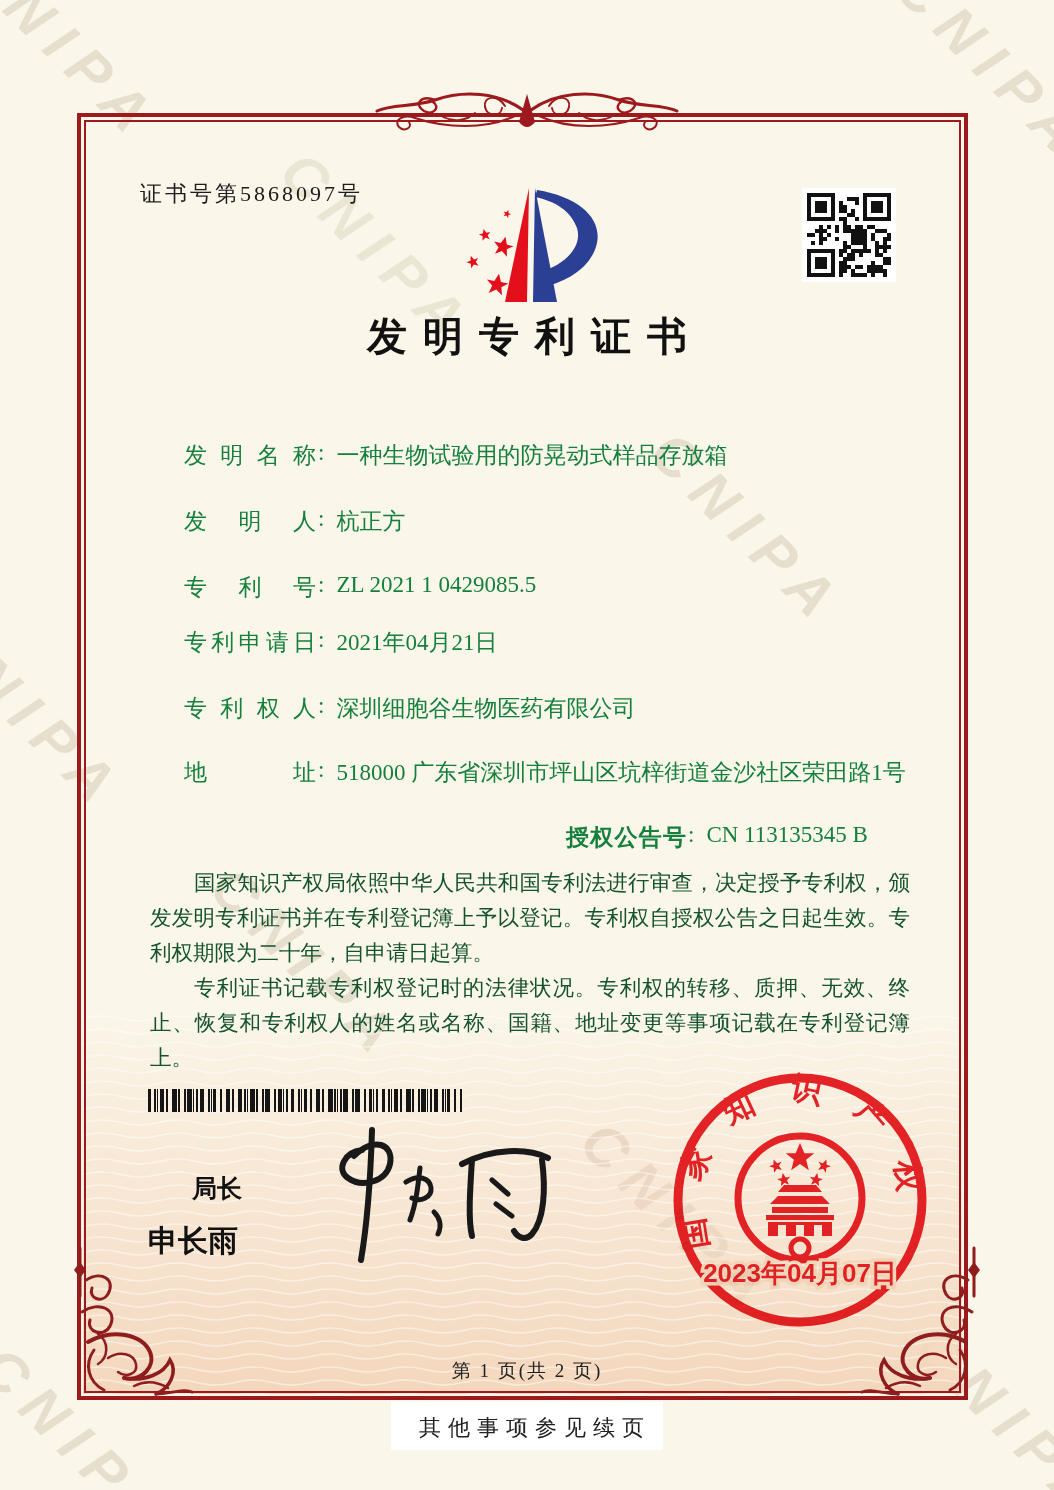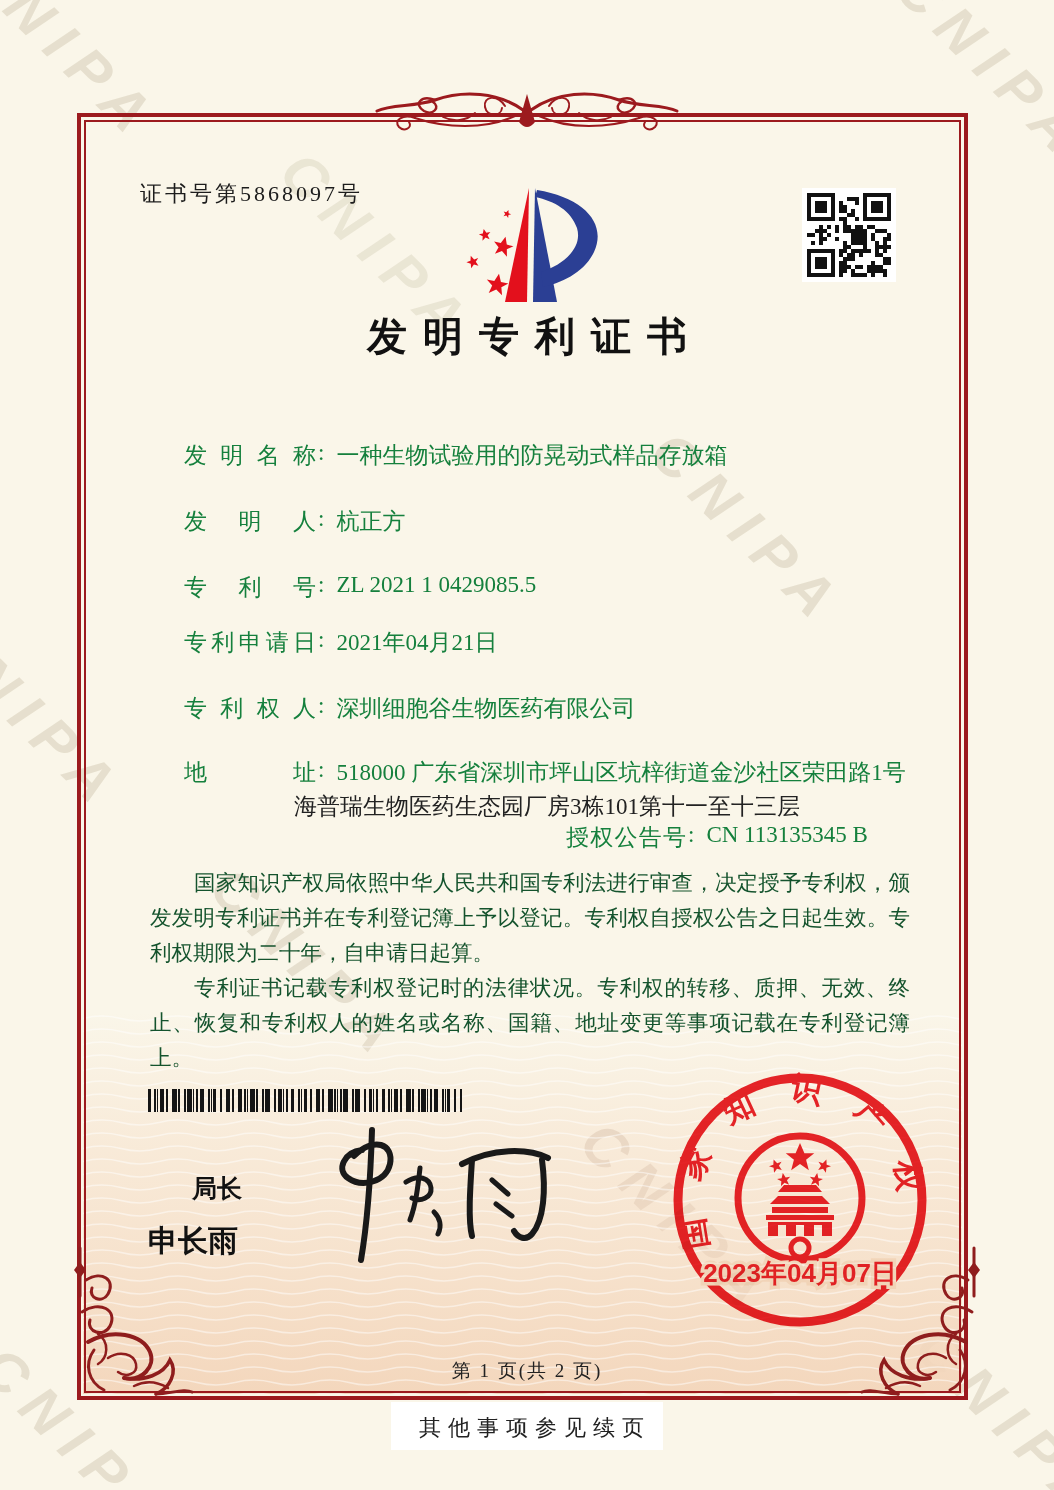--- a/index.html
+++ b/index.html
@@ -52,21 +52,21 @@
   .lbl{
     display:inline-block; width:132px; text-align:justify; text-align-last:justify;
     vertical-align:top;
   }
   .colon{display:inline-block; margin:0 12px 0 2px;}
   .val{display:inline-block; vertical-align:top;}
   .row.r1{top:440px;} .row.r2{top:506px;} .row.r3{top:572px;}
   .row.r4{top:627px;} .row.r5{top:693px;} .row.r6{top:757px;}
   .row.r7{top:822px;}
   .row.r7b{left:530px; top:822px;}
-  .row.r7b .lbl{width:120px;}
+  .row.r7b .lbl{width:120px;font-weight:bold;}
   .addr2{position:absolute; left:294px; top:791px; font-size:23px; color:#222; z-index:4; white-space:nowrap;}
   
   .paras{
     position:absolute; left:150px; top:866px; width:760px; z-index:4;
     font-size:21.5px; line-height:35px; color:#14532d; text-align:justify;
   }
   .paras p{margin:0; text-indent:44px;}
   .paras p + p{}
   
   .barcode{
@@ -342,21 +342,20 @@
   </div>
   <div class="row r4">
     <span class="lbl">专利申请日</span><span class="colon">:</span><span class="val">2021年04月21日</span>
   </div>
   <div class="row r5">
     <span class="lbl">专利权人</span><span class="colon">:</span><span class="val">深圳细胞谷生物医药有限公司</span>
   </div>
   <div class="row r6">
     <span class="lbl">地址</span><span class="colon">:</span><span class="val">518000 广东省深圳市坪山区坑梓街道金沙社区荣田路1号</span>
   </div>
-  <div class="addr2">海普瑞生物医药生态园厂房3栋101第十一至十三层</div>
   <div class="row r7b">
     <span class="lbl">授权公告号</span><span class="colon">:</span><span class="val">CN 113135345 B</span>
   </div>
 
   <div class="paras">
     <p>国家知识产权局依照中华人民共和国专利法进行审查，决定授予专利权，颁发发明专利证书并在专利登记簿上予以登记。专利权自授权公告之日起生效。专利权期限为二十年，自申请日起算。</p>
     <p>专利证书记载专利权登记时的法律状况。专利权的转移、质押、无效、终止、恢复和专利权人的姓名或名称、国籍、地址变更等事项记载在专利登记簿上。</p>
   </div>
 
   <div class="barcode"></div>

